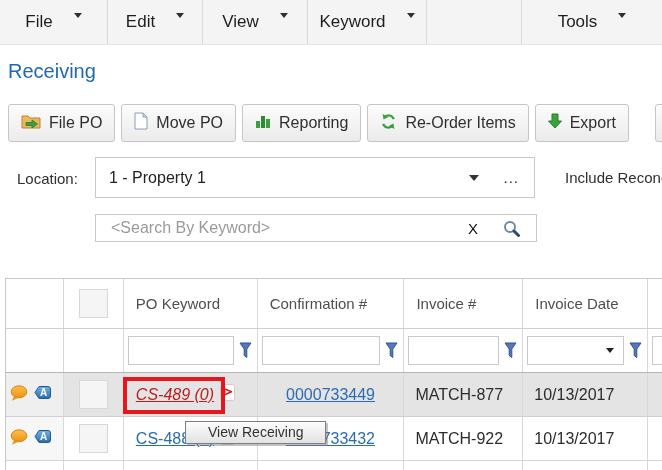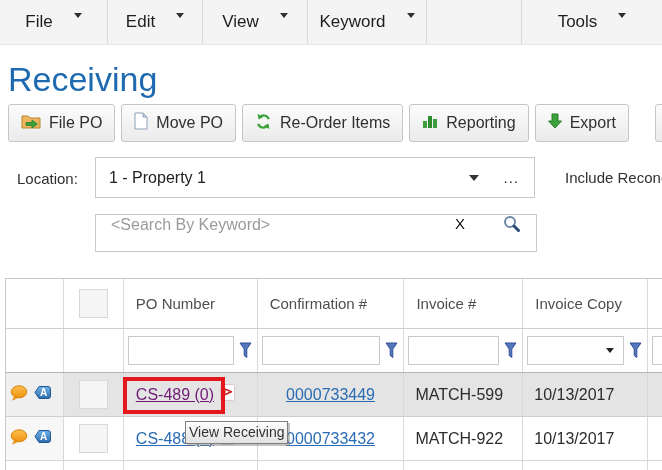--- a/index.html
+++ b/index.html
@@ -12,39 +12,39 @@
   .menubar{position:absolute;left:0;top:0;width:662px;height:45px;background:#f4f4f4;
     border-bottom:1px solid #e6e6e6;display:flex;}
   .menu-item{height:100%;display:flex;align-items:center;justify-content:center;gap:21px;
     border-right:1px solid #d9d9d9;cursor:default;}
   .menu-item .lbl{font-size:17px;color:#1e1e1e;}
   .tri{width:0;height:0;border-left:5px solid transparent;border-right:5px solid transparent;border-top:6px solid #2f2f2f;}
   .menu-item .tri{transform:translateY(-7px);border-left-width:4px;border-right-width:4px;border-top-width:5px;}
   .m-file{width:108px;} .m-edit{width:95px;} .m-view{width:105px;} .m-reports{width:119px;}
   .m-spacer{width:95px;border-right:1px solid #d9d9d9;} .m-tools{flex:1;border-right:none;}
   
-  .page-title{position:absolute;left:8px;top:60px;font-size:34px;color:#1d6ab0;}
+  .page-title{position:absolute;left:8px;top:60px;font-size:20px;color:#1d6ab0;}
   
   .toolbar{position:absolute;left:8px;top:104px;display:flex;gap:6px;}
   .tb-btn{height:38px;display:flex;align-items:center;gap:8px;padding:0 12px;
     background:linear-gradient(#fcfcfc,#ebebeb);border:1px solid #c6c6c6;border-radius:3px;
     font-size:16px;color:#2f2f2f;white-space:nowrap;cursor:pointer;}
   .tb-partial{position:absolute;left:655px;top:104px;width:40px;height:38px;
     background:linear-gradient(#fcfcfc,#ebebeb);border:1px solid #c6c6c6;border-radius:3px;}
   
   .loc-label{position:absolute;left:17px;top:170px;font-size:15px;color:#2f2f2f;}
   .loc-box{position:absolute;left:95px;top:157px;width:440px;height:41px;background:#fff;
     border:1px solid #c8c8c8;display:flex;align-items:center;padding:0 15px 0 13px;cursor:pointer;}
   .loc-box .val{flex:1;font-size:16px;color:#222;}
   .loc-box .tri{border-top-color:#333;}
   .loc-browse{margin-left:24px;font-size:15px;color:#222;letter-spacing:1px;cursor:pointer;}
   .include-label{position:absolute;left:565px;top:169px;font-size:15px;color:#2f2f2f;white-space:nowrap;}
   
-  .search-box{position:absolute;left:95px;top:214px;width:442px;height:38px;background:#fff;
-    border:1px solid #c8c8c8;display:flex;align-items:flex-start;padding:0 16px 0 13px;gap:13px;}
+  .search-box{position:absolute;left:95px;top:214px;width:442px;height:28px;background:#fff;
+    border:1px solid #c8c8c8;display:flex;align-items:center;padding:0 16px 0 13px;}
   .search-box input{flex:1;border:none;outline:none;font-size:16px;color:#222;background:transparent;
     font-family:"Liberation Sans", sans-serif;}
   .search-box input::placeholder{color:#9a9a9a;}
   .search-clear{font-size:15px;color:#111;margin:0 25px 0 8px;cursor:pointer;}
   .search-icon{cursor:pointer;display:flex;}
   
   .grid{position:absolute;left:5px;top:278px;width:703px;border-left:1px solid #c9c9c9;border-top:1px solid #c9c9c9;}
   .grow{display:flex;width:100%;}
   .cell{border-right:1px solid #d9d9d9;display:flex;align-items:center;min-width:0;}
   .c-icons{width:58px;} .c-check{width:60px;justify-content:center;}
@@ -62,27 +62,27 @@
   .funnel{margin:0 5px;flex:0 0 auto;cursor:pointer;display:flex;}
   .drow{height:44px;}
   .row-sel{background:#e4e4e4;border-bottom:1px solid #cfcfcf;}
   .row-plain{background:#fff;border-bottom:1px solid #d6d6d6;}
   .row-sel .c-icons{background:#efefef;} .row-plain .c-icons{background:#f7f7f7;}
   .c-icons{padding-left:4px;gap:6px;}
   .drow .c-po{padding-left:12px;gap:6px;}
   .drow .c-conf{justify-content:center;}
   .drow .c-inv,.drow .c-date{padding-left:11px;font-size:16px;color:#2c2c2c;}
   a.po-link{font-size:16px;text-decoration:underline;cursor:pointer;white-space:nowrap;}
-  .link-dark{color:#701a75;} .link-blue{color:#2a6cb4;}
+  .link-dark{color:#b91c1c;font-style:italic;} .link-blue{color:#2a6cb4;}
   a.conf-link{font-size:16px;color:#2a6cb4;text-decoration:underline;cursor:pointer;}
   .sliver{height:12px;background:#fff;}
   
   .red-annotation{position:absolute;left:123px;top:377px;width:102px;height:37px;
     border:4px solid #e6161d;z-index:6;pointer-events:none;}
-  .tooltip{position:absolute;left:185px;top:421px;height:23px;line-height:21px;padding:0 3px;
+  .tooltip{position:absolute;left:185px;top:421px;height:23px;line-height:21px;padding:0 22px;
     background:linear-gradient(#fdfdfd,#e2e2e2);border:1px solid #7e7e7e;font-size:14px;color:#333;
     z-index:7;box-shadow:2px 2px 0 rgba(120,120,120,0.45);white-space:nowrap;}
 </style>
 </head>
 <body>
 
 <div id="screen">
 
   <div class="menubar">
     <div class="menu-item m-file">
@@ -124,38 +124,38 @@
       <span class="ic">
         <svg width="14" height="18" viewBox="0 0 14 18">
             <path d="M1 1 h8 l4 4 v12 H1 z" fill="#fff" stroke="#8aa0b8"></path>
             <path d="M9 1 l4 4 H9 z" fill="#cfe0f0" stroke="#8aa0b8"></path>
           </svg>
       </span>
       <span>Move PO</span>
     </button>
     <button class="tb-btn">
       <span class="ic">
+        <svg width="16" height="16" viewBox="0 0 16 16">
+            <rect x="1" y="8" width="4" height="7" fill="#3c9e3c"></rect>
+            <rect x="6" y="3" width="4" height="12" fill="#2e8b2e"></rect>
+            <rect x="11" y="6" width="4" height="9" fill="#3c9e3c"></rect>
+          </svg>
+      </span>
+      <span>Reporting</span>
+    </button>
+    <button class="tb-btn">
+      <span class="ic">
         <svg width="17" height="17" viewBox="0 0 17 17">
             <path d="M13.8 6.2 A5.5 5.5 0 0 0 4.2 4.6" stroke="#3aa23a" stroke-width="2.2" fill="none"></path>
             <polygon points="2.6,1 3.6,6.6 8.2,4.0" fill="#3aa23a"></polygon>
             <path d="M3.2 10.8 A5.5 5.5 0 0 0 12.8 12.4" stroke="#3aa23a" stroke-width="2.2" fill="none"></path>
             <polygon points="14.4,16 13.4,10.4 8.8,13" fill="#3aa23a"></polygon>
           </svg>
       </span>
       <span>Re-Order Items</span>
-    </button>
-    <button class="tb-btn">
-      <span class="ic">
-        <svg width="16" height="16" viewBox="0 0 16 16">
-            <rect x="1" y="8" width="4" height="7" fill="#3c9e3c"></rect>
-            <rect x="6" y="3" width="4" height="12" fill="#2e8b2e"></rect>
-            <rect x="11" y="6" width="4" height="9" fill="#3c9e3c"></rect>
-          </svg>
-      </span>
-      <span>Reporting</span>
     </button>
     <button class="tb-btn">
       <span class="ic">
         <svg width="14" height="16" viewBox="0 0 14 16">
             <polygon points="4,1 10,1 10,8 13.5,8 7,15 0.5,8 4,8" fill="#3aa23a" stroke="#2d7d2d"></polygon>
           </svg>
       </span>
       <span>Export</span>
     </button>
   </div>
@@ -180,24 +180,24 @@
     </span>
   </div>
 
   <div class="grid">
 
     <div class="grow hrow">
       <div class="cell c-icons"></div>
       <div class="cell c-check">
         <div class="checkbox"></div>
       </div>
-      <div class="cell c-po">PO Number</div>
+      <div class="cell c-po">PO Keyword</div>
       <div class="cell c-conf">Confirmation #</div>
       <div class="cell c-inv">Invoice #</div>
-      <div class="cell c-date">Invoice Copy</div>
+      <div class="cell c-date">Invoice Date</div>
       <div class="cell c-extra"></div>
     </div>
 
     <div class="grow frow">
       <div class="cell c-icons"></div>
       <div class="cell c-check"></div>
       <div class="cell c-po">
         <div class="filter-box">
             <input type="text" style="">
           </div>
@@ -280,21 +280,21 @@
         <span>
           <svg width="15" height="17" viewBox="0 0 15 17">
               <rect x="0.5" y="0.5" width="14" height="16" rx="2" fill="#fff" stroke="#dcc6c6"></rect>
               <path d="M3 11.5 L11.5 7.8 L3.5 4.5 L5 7.8 Z" fill="none" stroke="#c92227" stroke-width="1.5" stroke-linejoin="round"></path>
             </svg>
         </span>
       </div>
       <div class="cell c-conf">
         <a class="conf-link">0000733449</a>
       </div>
-      <div class="cell c-inv">MATCH-599</div>
+      <div class="cell c-inv">MATCH-877</div>
       <div class="cell c-date">10/13/2017</div>
       <div class="cell c-extra"></div>
     </div>
 
     <div class="grow drow row-plain">
       <div class="cell c-icons">
         <span>
           <svg width="18" height="16" viewBox="0 0 18 16">
               <ellipse cx="9" cy="6.8" rx="7.8" ry="6" fill="url(#og1)" stroke="#d9860b"></ellipse>
               <path d="M4.5 11 L2.5 15.2 L8.5 12.3 Z" fill="#f0950f" stroke="#d9860b" stroke-width="0.5"></path>

